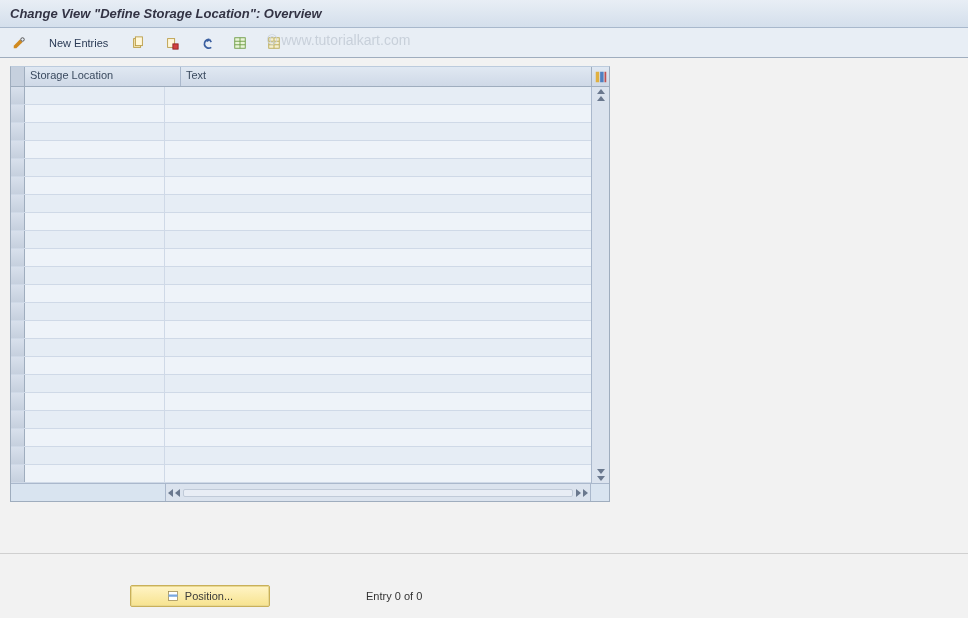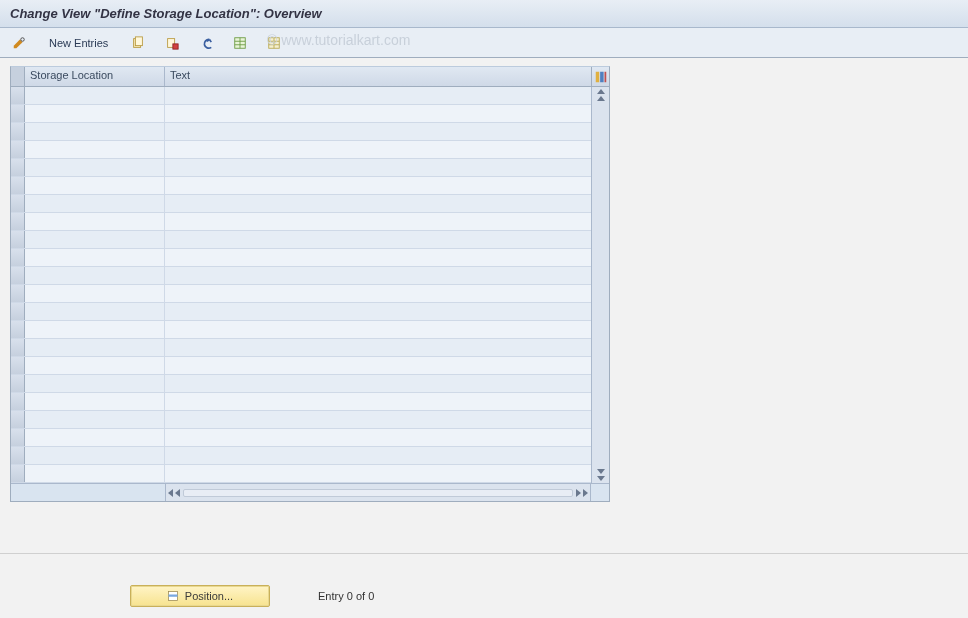--- a/index.html
+++ b/index.html
@@ -82,21 +82,21 @@
       background: #d9e4f0;
       border-bottom: 1px solid #bccbdd;
     }
     .table-header {
       display: flex;
       background: #d0dae6;
       border-bottom: 1px solid #9fadbe;
       height: 20px;
     }
     .th-selector { width: 14px; background: #c6d0de; border-right: 1px solid #9fadbe; }
-    .th-col1 { width: 140px; padding: 2px 5px; color: #3a4a5f; border-right: 1px solid #aab8cc; background: linear-gradient(#e0e8f2,#cfd9e7); }
+    .th-col1 { width: 156px; padding: 2px 5px; color: #3a4a5f; border-right: 1px solid #aab8cc; background: linear-gradient(#e0e8f2,#cfd9e7); }
     .th-col2 { flex: 1; padding: 2px 5px; color: #3a4a5f; background: linear-gradient(#e0e8f2,#cfd9e7); }
     .th-config {
       width: 18px;
       background: linear-gradient(#e0e8f2,#cfd9e7);
       border-left: 1px solid #9fadbe;
       display:flex; align-items:center; justify-content:center;
     }
     .table-body-wrap { display: flex; }
     .table-body { flex: 1; }
     .table-row {
@@ -161,21 +161,21 @@
     .hs-left { border-right: 5px solid #6a788e; }
     .hs-left2 { border-right: 5px solid #6a788e; margin-right:1px; }
     .hs-right { border-left: 5px solid #6a788e; }
     .hs-right2 { border-left: 5px solid #6a788e; margin-left:1px;}
     .hscroll-corner { width: 18px; background: #d9e4f0; }
     .footer-area {
       background: #f2f2f2;
       padding: 28px 0 0 130px;
       display: flex;
       align-items: center;
-      gap: 48px;
+      gap: 96px;
       border-top: 1px solid #d0d0d0;
       height: 57px;
     }
     .position-btn {
       width: 140px;
       height: 22px;
       background: linear-gradient(to bottom, #fff4c6, #f7e38f);
       border: 1px solid #c9b05a;
       border-radius: 2px;
       display: flex;

